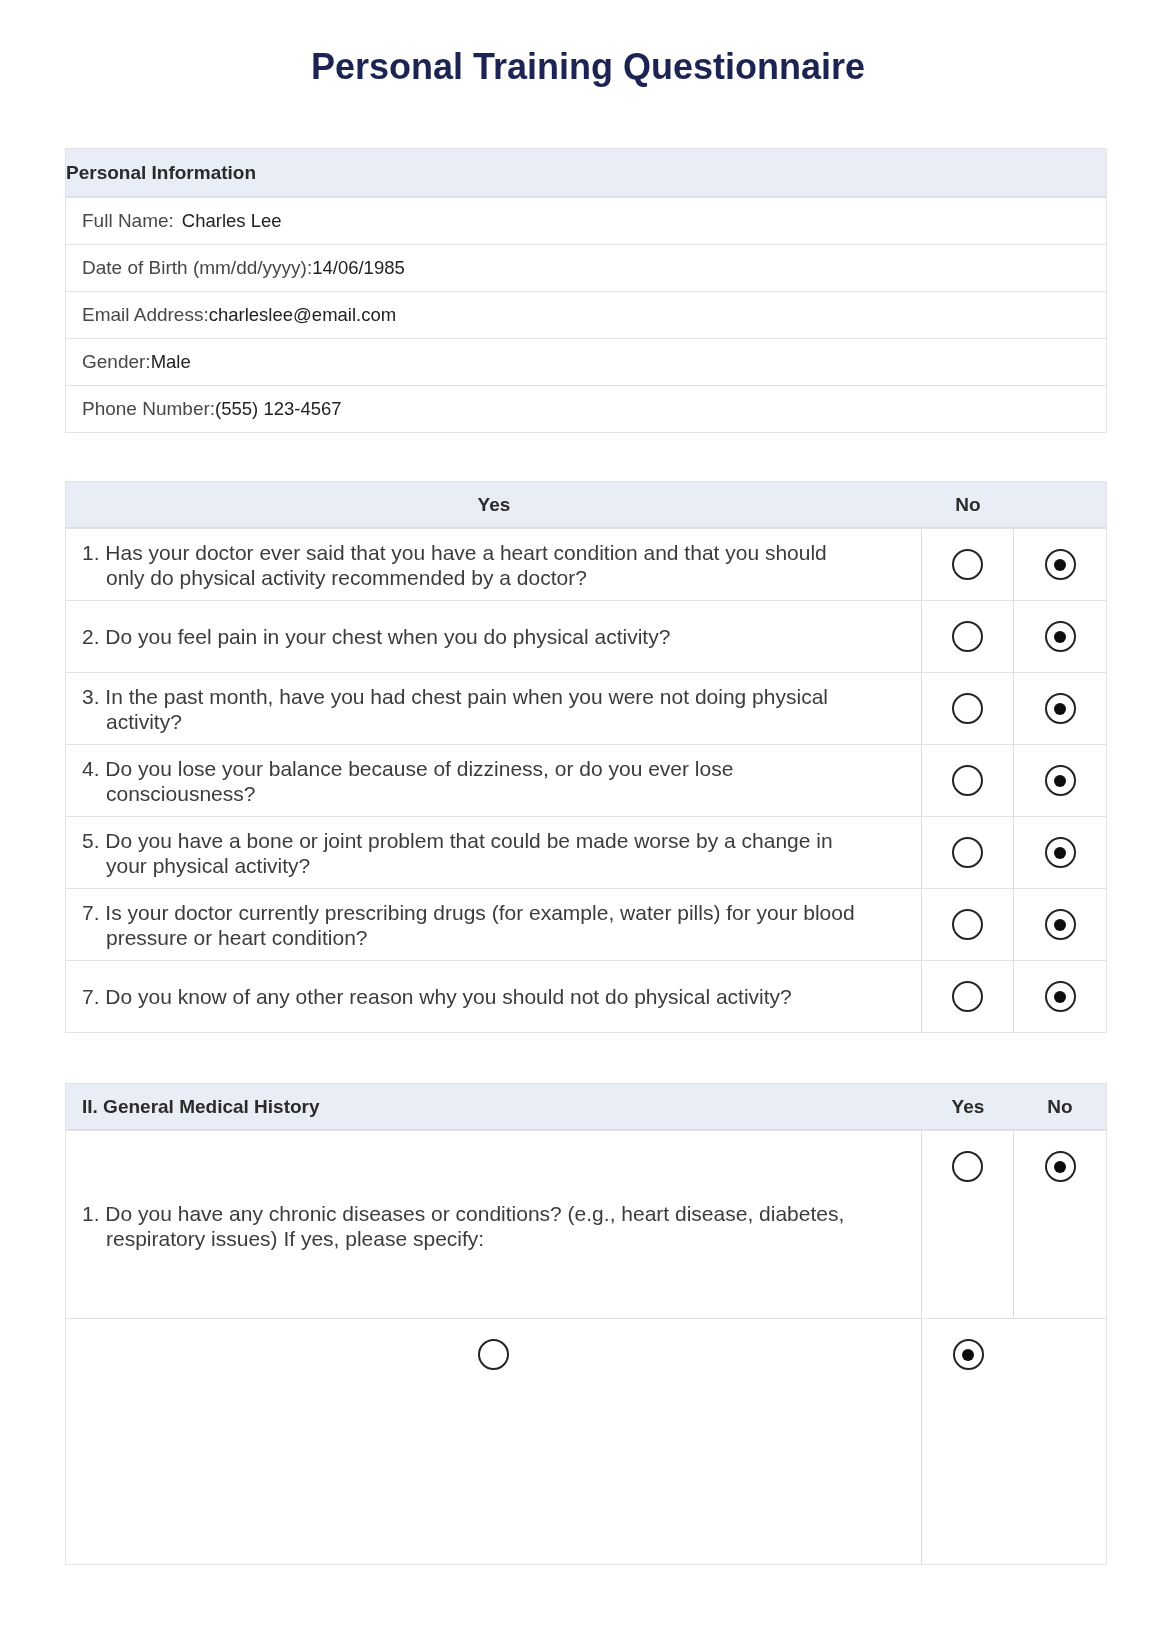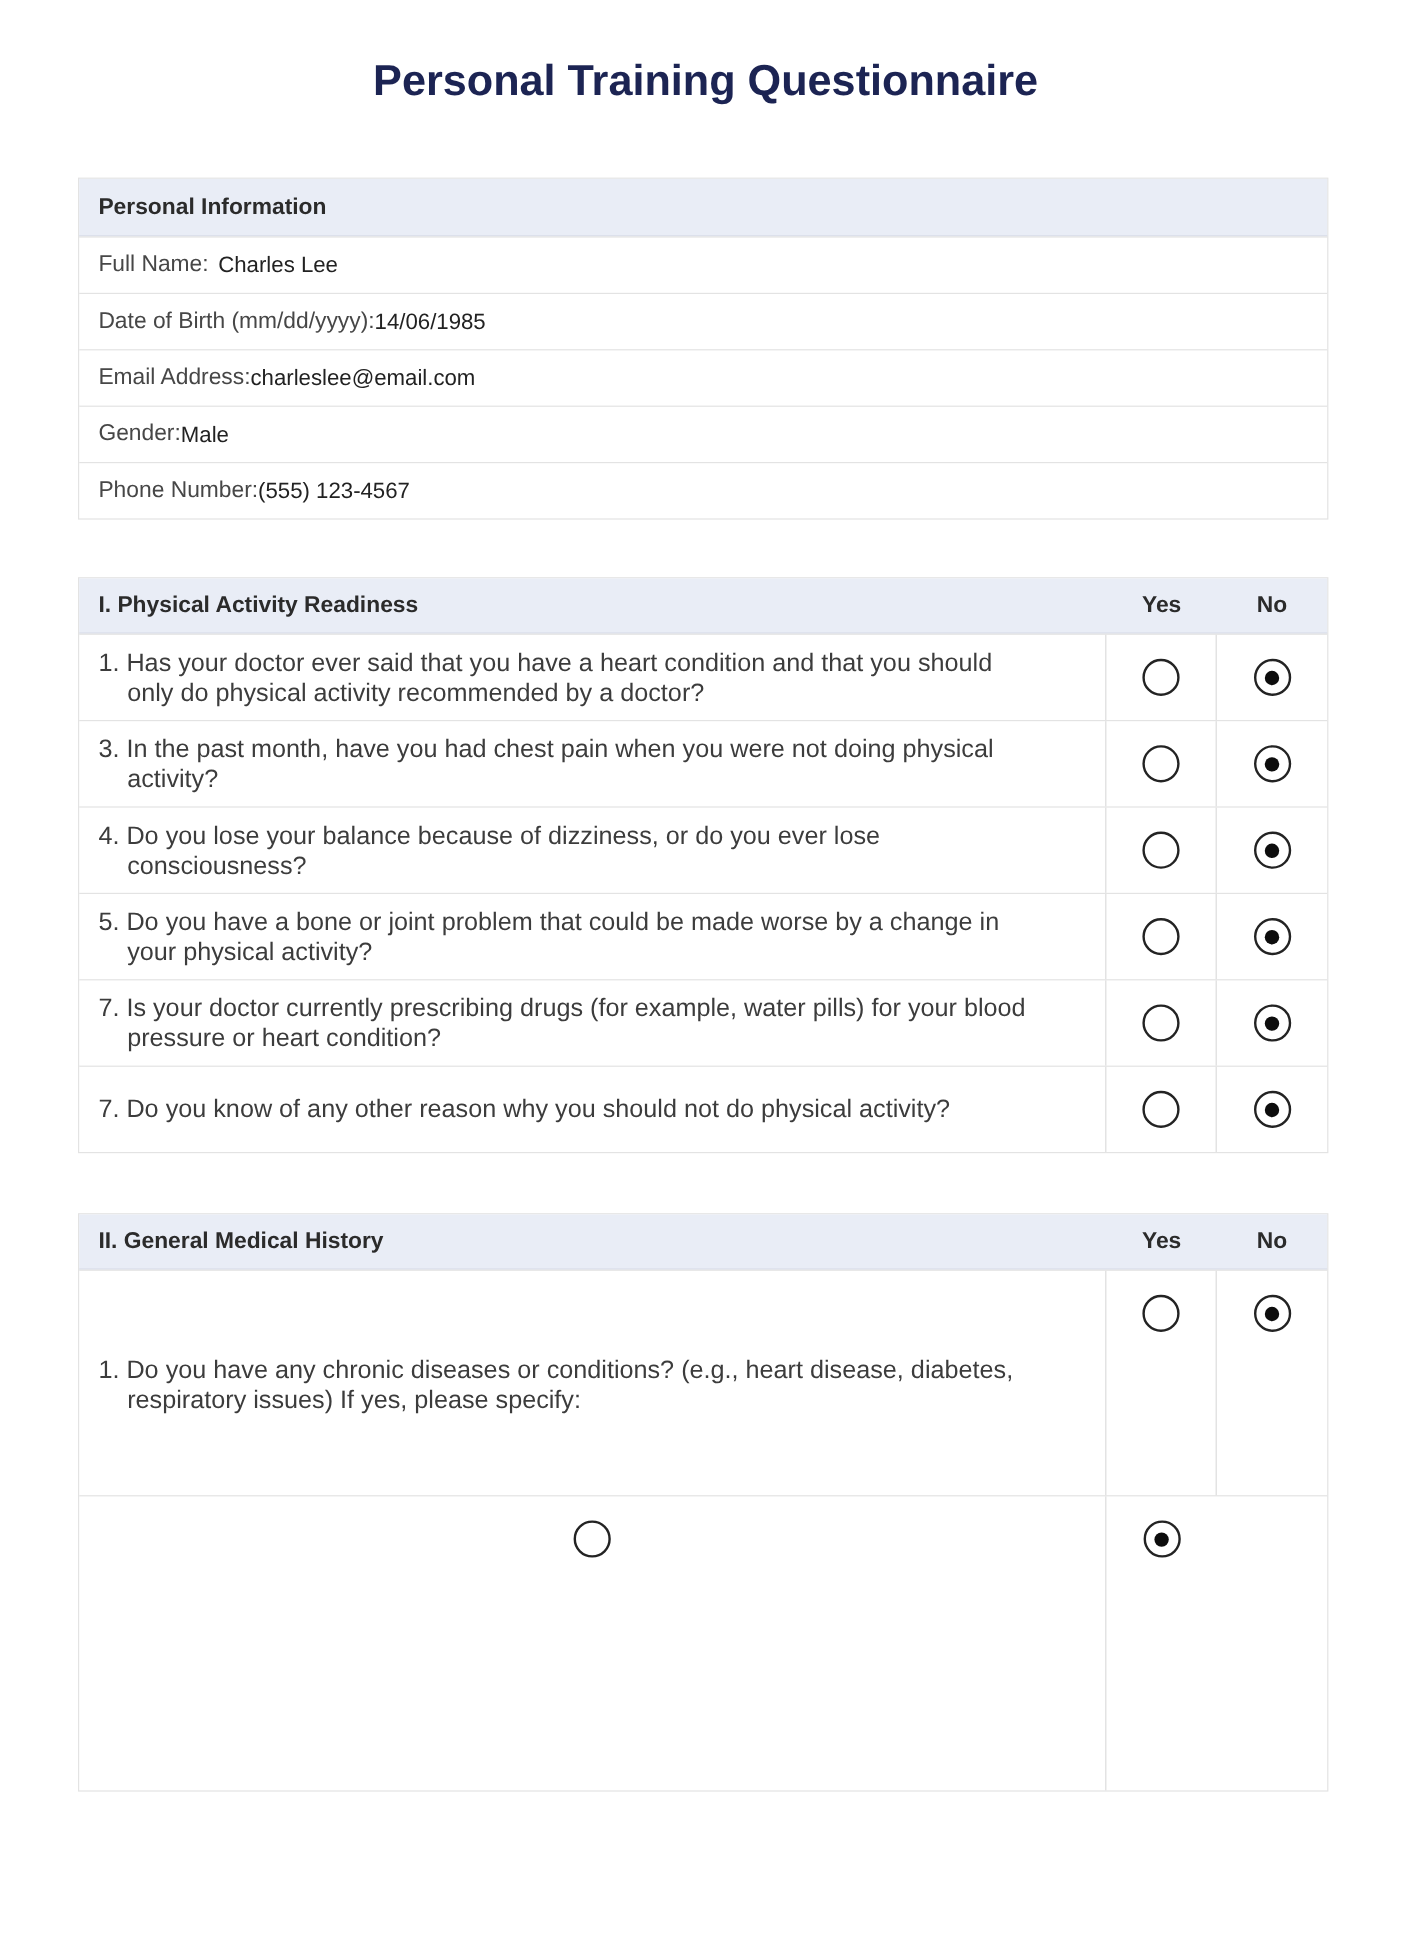--- a/index.html
+++ b/index.html
@@ -36,21 +36,20 @@
   .sec-table.second{margin-top:50px;}
 
   .tbl-header{
     background:var(--header-bg);
     border-bottom:1px solid #d9dde8;
   }
   .pi-header{
     height:48px;
     display:flex;
     align-items:center;
-    padding-left:16px;
     font-size:19px;
     font-weight:bold;
     color:#2b2b2b;
   }
   .pi-row{
     height:47px;
     display:flex;
     align-items:center;
     padding-left:16px;
     border-top:1px solid var(--border);
@@ -147,37 +146,47 @@
       <span class="pi-value">Male</span>
     </div>
     <div class="pi-row">
       <span class="pi-label">Phone Number:</span>
       <span class="pi-value">(555) 123-4567</span>
     </div>
   </div>
 
   <div class="tbl sec-table">
     <div class="tbl-header grid-row sec-header">
-      <div class="sec-title">I. Physical Activity Readiness</div>
       <div class="col-label">Yes</div>
       <div class="col-label">No</div>
     </div>
 
     <div class="grid-row q-row std">
       <div class="q-cell">
           <div class="q-text">1. Has your doctor ever said that you have a heart condition and that you should only do physical activity recommended by a doctor?</div>
         </div>
       <div class="radio-cell yes">
           <span class="radio"></span>
         </div>
       <div class="radio-cell no">
           <span class="radio checked"></span>
         </div>
     </div>
 
+    <div class="grid-row q-row std">
+      <div class="q-cell">
+          <div class="q-text">2. Do you feel pain in your chest when you do physical activity?</div>
+        </div>
+      <div class="radio-cell yes">
+          <span class="radio"></span>
+        </div>
+      <div class="radio-cell no">
+          <span class="radio checked"></span>
+        </div>
+    </div>
 
     <div class="grid-row q-row std">
       <div class="q-cell">
           <div class="q-text">3. In the past month, have you had chest pain when you were not doing physical activity?</div>
         </div>
       <div class="radio-cell yes">
           <span class="radio"></span>
         </div>
       <div class="radio-cell no">
           <span class="radio checked"></span>

